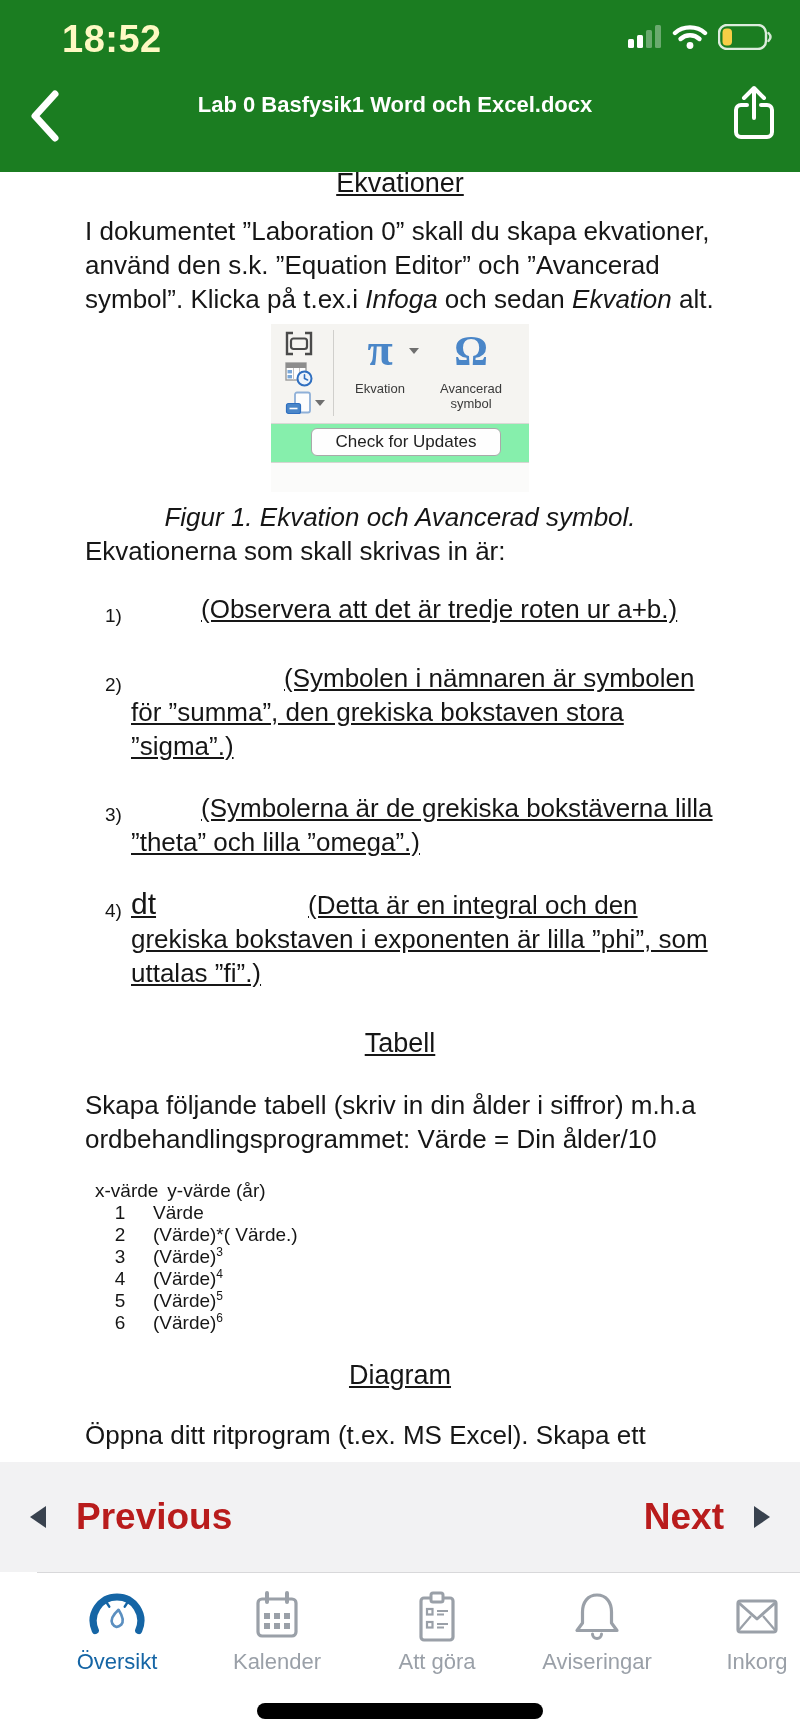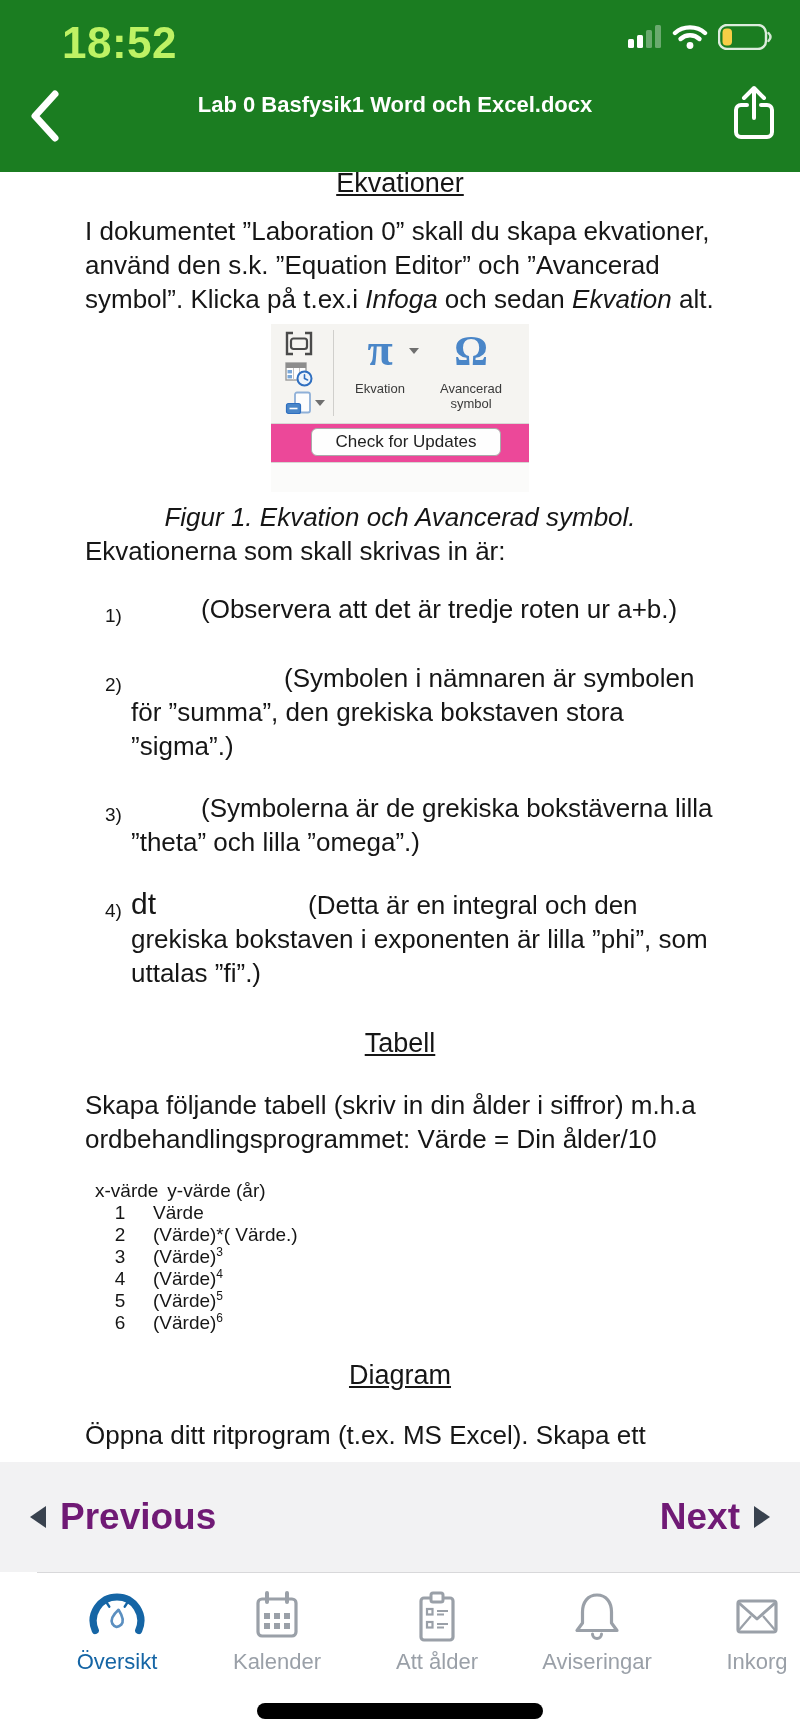--- a/index.html
+++ b/index.html
@@ -3,21 +3,21 @@
 <meta charset="utf-8">
 <style>
   html,body{margin:0;padding:0;background:#e9e9e9;}
   .screen{
     position:relative;width:800px;height:1731px;margin:0 auto;
     background:#ffffff;overflow:hidden;
     font-family:"Liberation Sans",sans-serif;color:#161616;
   }
   
   .header{position:absolute;top:0;left:0;width:800px;height:172px;background:#1b7d21;z-index:5;}
-  .time{position:absolute;left:62px;top:18px;font-size:44px;font-weight:700;color:#bef264;letter-spacing:.5px;}
+  .time{position:absolute;left:62px;top:18px;font-size:38px;font-weight:700;color:#fef9c3;letter-spacing:.5px;}
   .status-icons{position:absolute;right:26px;top:24px;display:flex;align-items:center;gap:10px;}
   .navrow{position:absolute;left:0;top:78px;width:800px;height:80px;}
   .back{position:absolute;left:24px;top:10px;width:40px;height:56px;}
   .navtitle{position:absolute;left:90px;right:100px;top:14px;text-align:center;
     font-size:22px;font-weight:700;color:#fff;white-space:nowrap;overflow:hidden;}
   .share{position:absolute;right:20px;top:4px;width:52px;height:62px;}
   
   .doc{position:absolute;top:166px;left:0;width:800px;z-index:1;
        padding:0 85px;box-sizing:border-box;font-size:26px;line-height:34px;}
   .h-center{ text-align:center;font-size:27px;line-height:34px;font-weight:400;margin:0;
@@ -33,47 +33,47 @@
   .vdiv{position:absolute;left:62px;top:6px;width:1px;height:86px;background:#d0cfcc;}
   .glyph{position:absolute;top:0px;font-family:"Liberation Serif",serif;font-weight:700;color:#4a86c8;}
   .pi{left:78px;width:62px;font-size:46px;line-height:52px;text-align:center;}
   .omega{left:162px;width:76px;font-size:42px;line-height:54px;text-align:center;}
   .ddown{width:0;height:0;border-left:5px solid transparent;border-right:5px solid transparent;border-top:6px solid #6f6f6f;}
   .dd-pi{position:absolute;left:138px;top:24px;}
   .dd-copy{position:absolute;left:44px;top:76px;}
   .riblabel{position:absolute;top:57px;font-size:13px;line-height:15px;color:#3a3a3a;text-align:center;}
   .lab-ekv{left:74px;width:70px;}
   .lab-av{left:150px;width:100px;}
-  .band{position:absolute;left:0;top:100px;width:258px;height:38px;background:#ec4899;}
+  .band{position:absolute;left:0;top:100px;width:258px;height:38px;background:#86efac;}
   .updbtn{position:absolute;left:40px;top:4px;width:190px;height:28px;background:#fefefe;border:1.5px solid #a9a9a9;
           border-radius:6px;font-size:17px;font-weight:500;color:#222;display:flex;align-items:center;justify-content:center;box-sizing:border-box;}
   .figbottom{position:absolute;left:0;top:138px;width:258px;height:30px;background:#fbfbfa;border-top:1px solid #d6d5d2;box-sizing:border-box;}
   .caption{margin-top:8px;text-align:center;font-style:italic;}
   
   .list{margin-top:24px;margin-left:20px;}
   .li{display:flex;margin-bottom:28px;}
   .num{width:26px;flex:none;font-size:19px;padding-top:7px;}
-  .cont{flex:1;}
+  .cont{flex:1;text-decoration:underline;}
   .dtbig{font-size:30px;line-height:34px;}
   
   .sect{margin-top:36px;}
   .p2{margin-top:28px;}
   .dtable{margin-top:24px;margin-left:10px;font-size:19px;line-height:22px;}
   .dhead{display:flex;}
   .dh2{margin-left:9px;}
   .drow{display:flex;}
   .dx{width:50px;text-align:center;}
   .dy{margin-left:8px;}
   .dy sup{font-size:12px;line-height:0;}
   .diagramh{margin-top:24px;}
   .cutline{margin-top:26px;}
   
   .pager{position:absolute;left:0;top:1462px;width:800px;height:110px;background:#f2f2f3;z-index:4;
          display:flex;align-items:center;justify-content:space-between;padding:0 30px;box-sizing:border-box;}
-  .pagerbtn{display:flex;align-items:center;gap:14px;font-size:37px;font-weight:600;color:#701a75;}
+  .pagerbtn{display:flex;align-items:center;gap:30px;font-size:37px;font-weight:600;color:#b91c1c;}
   .tri-l{width:0;height:0;border-top:11px solid transparent;border-bottom:11px solid transparent;border-right:16px solid #39424e;}
   .tri-r{width:0;height:0;border-top:11px solid transparent;border-bottom:11px solid transparent;border-left:16px solid #39424e;}
   
   .tabbar{position:absolute;left:0;top:1572px;width:800px;height:159px;background:#fff;border-top:1px solid #d8d8da;
           box-sizing:border-box;display:flex;z-index:4;margin-left:37px;}
   .tab{flex:1;display:flex;flex-direction:column;align-items:center;padding-top:14px;color:#9aa0a8;}
   .tab.active{color:#1565a5;}
   .tab svg{display:block;}
   .tablabel{margin-top:4px;font-size:22px;}
   .homebar{position:absolute;left:50%;transform:translateX(-50%);bottom:12px;width:286px;height:16px;border-radius:9px;background:#000;z-index:6;}
@@ -287,21 +287,21 @@
 
     <div class="tab">
       <svg width="60" height="58" viewBox="0 0 60 56">
         <rect x="14" y="10" width="32" height="42" rx="3" fill="none" stroke="currentColor" stroke-width="3.2"></rect>
         <rect x="24" y="5" width="12" height="9" rx="2" fill="#ffffff" stroke="currentColor" stroke-width="3"></rect>
         <rect x="20" y="21" width="5.5" height="5.5" fill="none" stroke="currentColor" stroke-width="2.2"></rect>
         <path d="M30 23 h11 M30 26.5 h7" stroke="currentColor" stroke-width="2.2"></path>
         <rect x="20" y="34" width="5.5" height="5.5" fill="none" stroke="currentColor" stroke-width="2.2"></rect>
         <path d="M30 36 h11 M30 39.5 h7" stroke="currentColor" stroke-width="2.2"></path>
       </svg>
-      <div class="tablabel">Att ålder</div>
+      <div class="tablabel">Att göra</div>
     </div>
 
     <div class="tab">
       <svg width="60" height="58" viewBox="0 0 60 56">
         <path d="M30 7 c-9.5 0 -14.5 7.5 -14.5 17 v11 l-5.5 7.5 h40 l-5.5 -7.5 v-11 c0 -9.5 -5 -17 -14.5 -17 Z" fill="none" stroke="currentColor" stroke-width="3.2" stroke-linejoin="round"></path>
         <path d="M25.5 46 a4.5 4.5 0 0 0 9 0" fill="none" stroke="currentColor" stroke-width="3" stroke-linecap="round"></path>
       </svg>
       <div class="tablabel">Aviseringar</div>
     </div>
 

